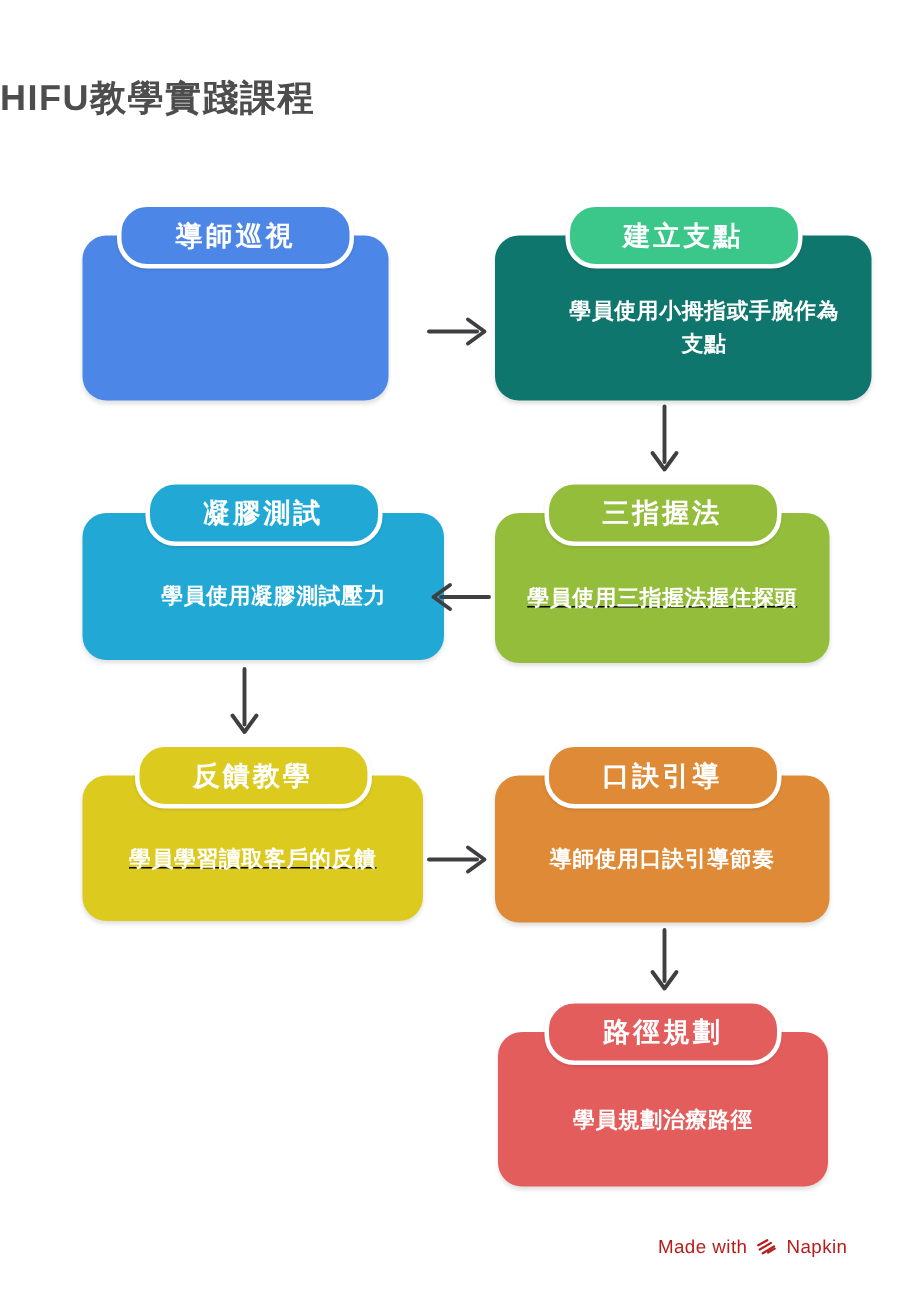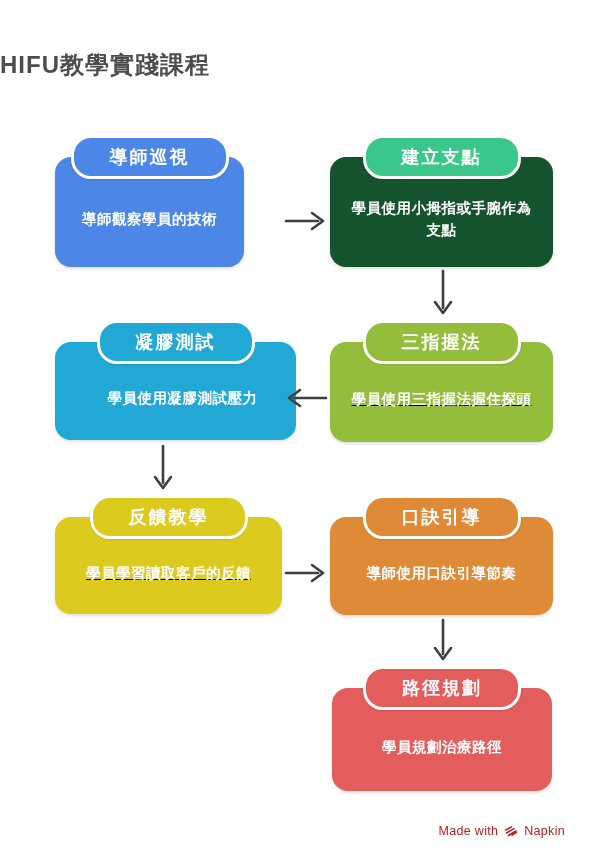--- a/index.html
+++ b/index.html
@@ -50,21 +50,21 @@
   }
   .body{
     padding:16px 20px 0;
     color:#ffffff;
     font-size:14.5px;
     font-weight:600;
     line-height:1.5;
     text-align:center;
     letter-spacing:0.5px;
   }
-  .n1{left:55px;top:157px;width:189px;height:110px;}
+  .n1{left:55px;top:157px;width:204px;height:110px;}
   .n2{left:330px;top:157px;width:223px;height:110px;}
   .n3{left:55px;top:342px;width:227px;height:98px;}
   .n4{left:330px;top:342px;width:223px;height:100px;text-decoration:underline;}
   .n5{left:55px;top:517px;width:227px;height:97px;text-decoration:underline;}
   .n6{left:330px;top:517px;width:223px;height:98px;}
   .n7{left:332px;top:688px;width:220px;height:103px;}
   .arrows{
     position:absolute;
     left:0;top:0;
     pointer-events:none;
@@ -84,24 +84,23 @@
 <body>
 
 <div class="canvas">
 
   <div class="title">HIFU教學實踐課程</div>
 
   <div class="node n1" style="background-color: rgb(76, 134, 230);">
     <div class="badge" style="background-color: rgb(76, 134, 230);">
       <span>導師巡視</span>
     </div>
-    <div class="body">導師觀察學員的技術</div>
   </div>
 
-  <div class="node n2" style="background-color: #14532d;">
+  <div class="node n2" style="background-color: #0f766e; padding-left: 28px;">
     <div class="badge" style="background-color: rgb(60, 199, 138);">
       <span>建立支點</span>
     </div>
     <div class="body">學員使用小拇指或手腕作為支點</div>
   </div>
 
   <div class="node n3" style="background-color: rgb(33, 168, 213); padding-left: 14px;">
     <div class="badge" style="background-color: rgb(33, 168, 213);">
       <span>凝膠測試</span>
     </div>

